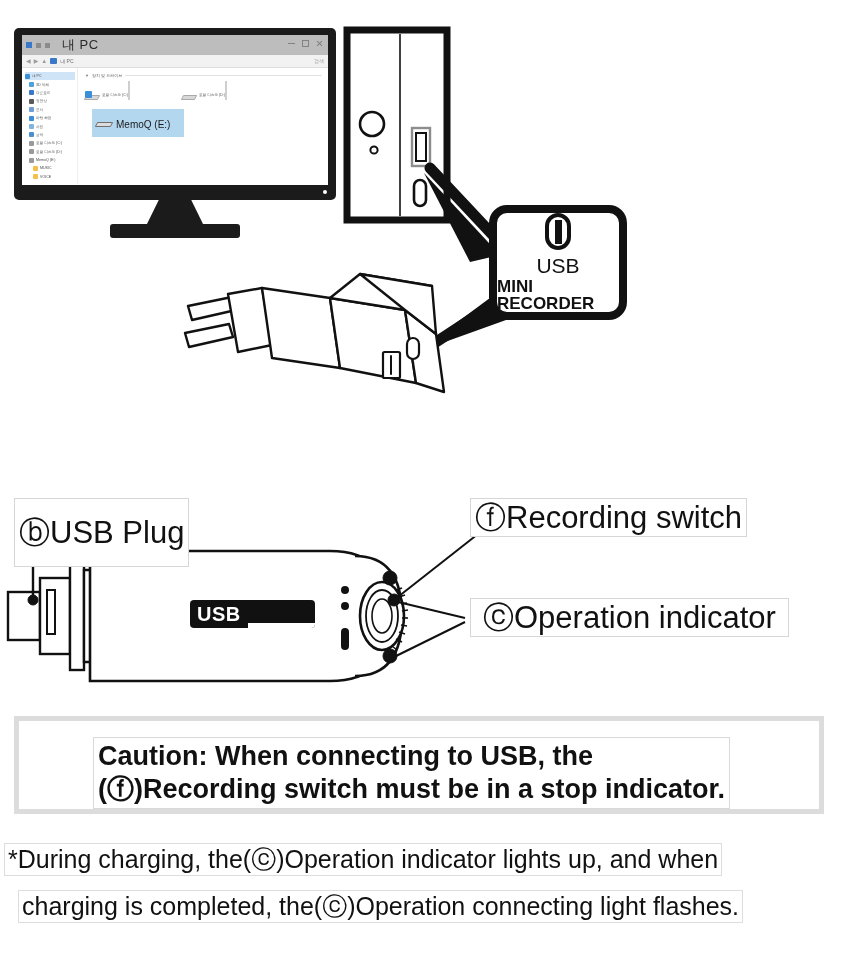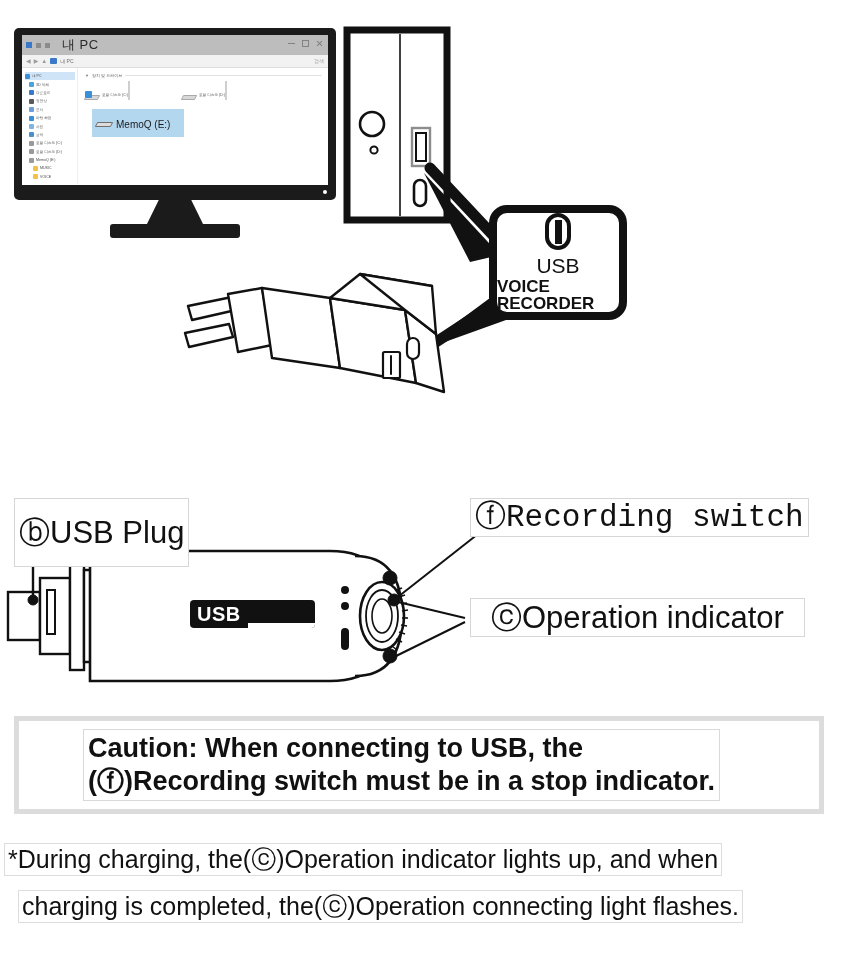--- a/index.html
+++ b/index.html
@@ -117,22 +117,22 @@
   
   svg.art { position:absolute; left:0; top:0; width:842px; height:959px; pointer-events:none; }
 
   
   .lbl {
     position:absolute; font-family:"Liberation Sans", sans-serif;
     color:#111; background:#fff; border:1px solid #d6d6d6;
     white-space:nowrap; line-height:1;
   }
   .lbl-usbplug  { left:14px;  top:498px; font-size:31px; padding:18px 4px; }
-  .lbl-recsw    { left:470px; top:498px; font-size:31px; padding:3px 4px;font-family:Liberation Mono, monospace; }
-  .lbl-opind    { left:470px; top:598px; font-size:31px; padding:3px 20px; }
+  .lbl-recsw    { left:470px; top:498px; font-size:31px; padding:3px 4px; }
+  .lbl-opind    { left:470px; top:598px; font-size:31px; padding:3px 12px; }
 
   .badge-usbmem {
     position:absolute; left:190px; top:600px; width:125px; height:28px;
     background:#111; border-radius:4px; display:flex; align-items:center; overflow:hidden;
   }
   .badge-usb {
     color:#fff; font-size:20px; font-weight:bold; padding:0 7px;
     font-family:"Liberation Sans", sans-serif; letter-spacing:0.5px;
   }
   .badge-mem {
@@ -151,21 +151,21 @@
   }
   .callout-port i { display:block; width:7px; height:24px; background:#111; }
   .callout-usb-txt { font-size:21px; color:#111; line-height:1; }
   .callout-rec-txt { font-size:17px; color:#111; font-weight:bold; line-height:1; }
 
   
   .caution-outer {
     position:absolute; left:14px; top:716px; width:810px; height:98px;
     background:#fff; border:5px solid #dcdcdc;
   }
-  .caution-inner { display:flex; align-items:center; height:100%; padding:0 8px; }
+  .caution-inner { display:flex; align-items:flex-end; height:100%; padding:0 8px; gap:10px; }
   .warn-tri { width:56px; height:50px; flex:none; }
   .caution-textbox { border:1px solid #d9d9d9; padding:2px 4px; }
   .caution-line {
     font-size:27px; color:#111; font-weight:bold; line-height:1.22;
     white-space:nowrap; font-family:"Liberation Sans", sans-serif;
   }
 
   
   .foot-line {
     position:absolute; font-size:25px; color:#111; white-space:nowrap;
@@ -414,21 +414,21 @@
       <line x1="26" y1="16" x2="26" y2="32" stroke="#111" stroke-width="4" stroke-linecap="round"></line>
       <circle cx="26" cy="38" r="2.6" fill="#111"></circle>
     </g>
   </svg>
 
   <div class="callout-usb">
     <span class="callout-port">
         <i></i>
       </span>
     <span class="callout-usb-txt">USB</span>
-    <span class="callout-rec-txt">VOICE RECORDER</span>
+    <span class="callout-rec-txt">MINI RECORDER</span>
   </div>
 
   <div class="badge-usbmem">
     <span class="badge-usb">USB</span>
     <span class="badge-mem">MEMORY</span>
   </div>
 
   <div class="lbl lbl-usbplug">ⓑUSB Plug</div>
   <div class="lbl lbl-recsw">ⓕRecording switch</div>
   <div class="lbl lbl-opind">ⓒOperation indicator</div>

